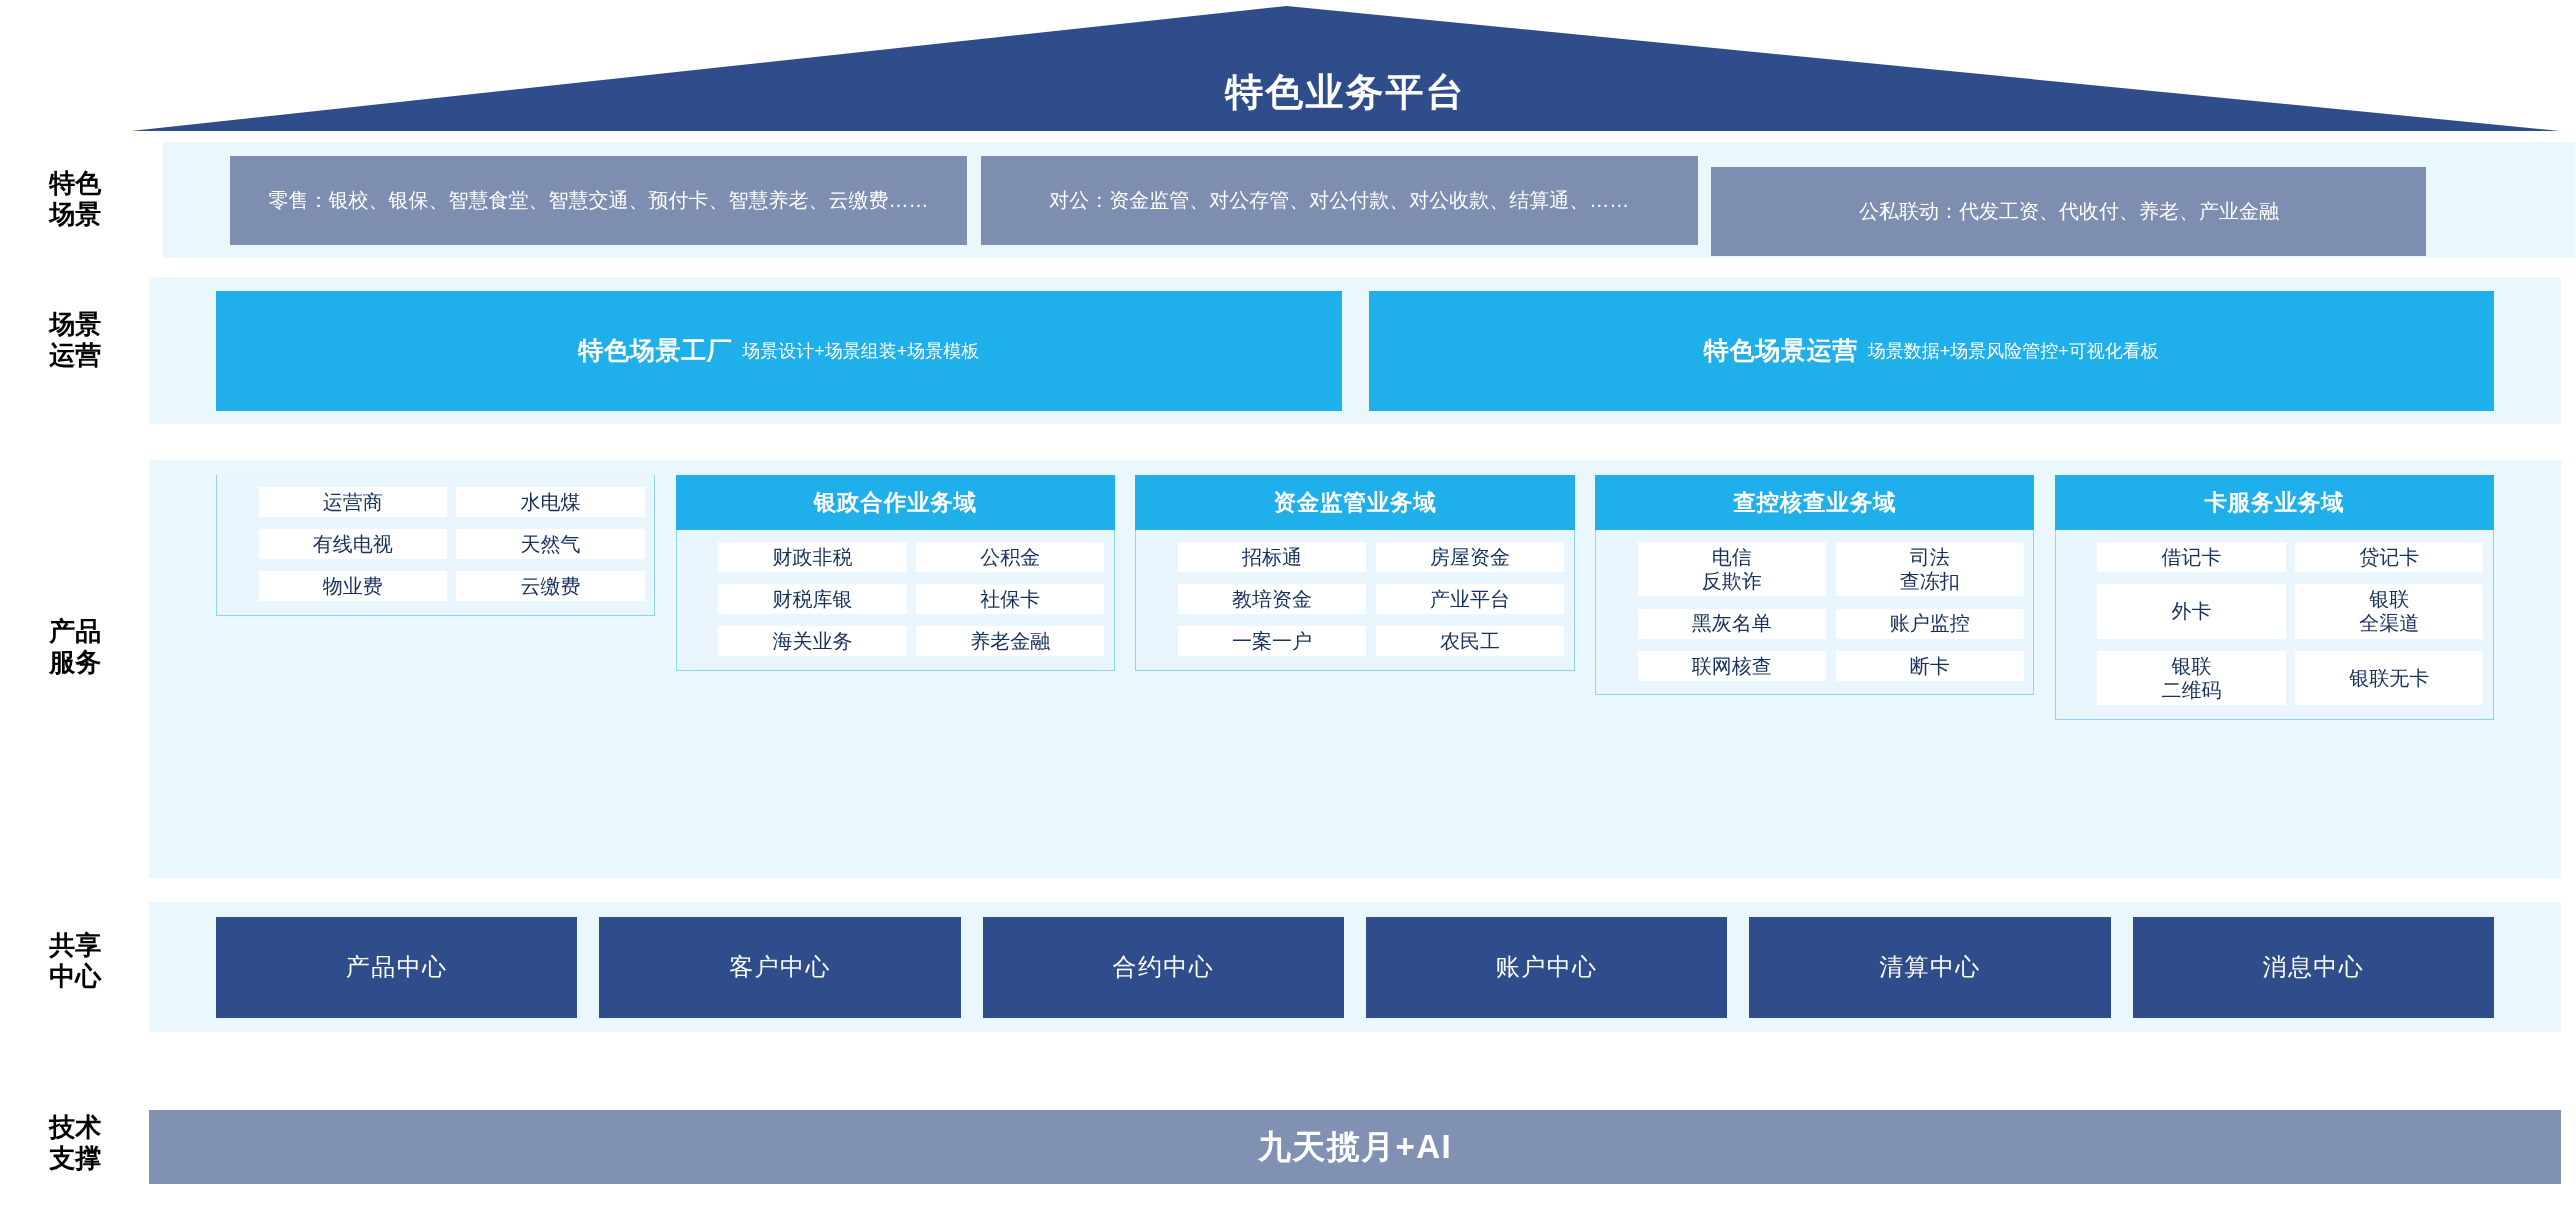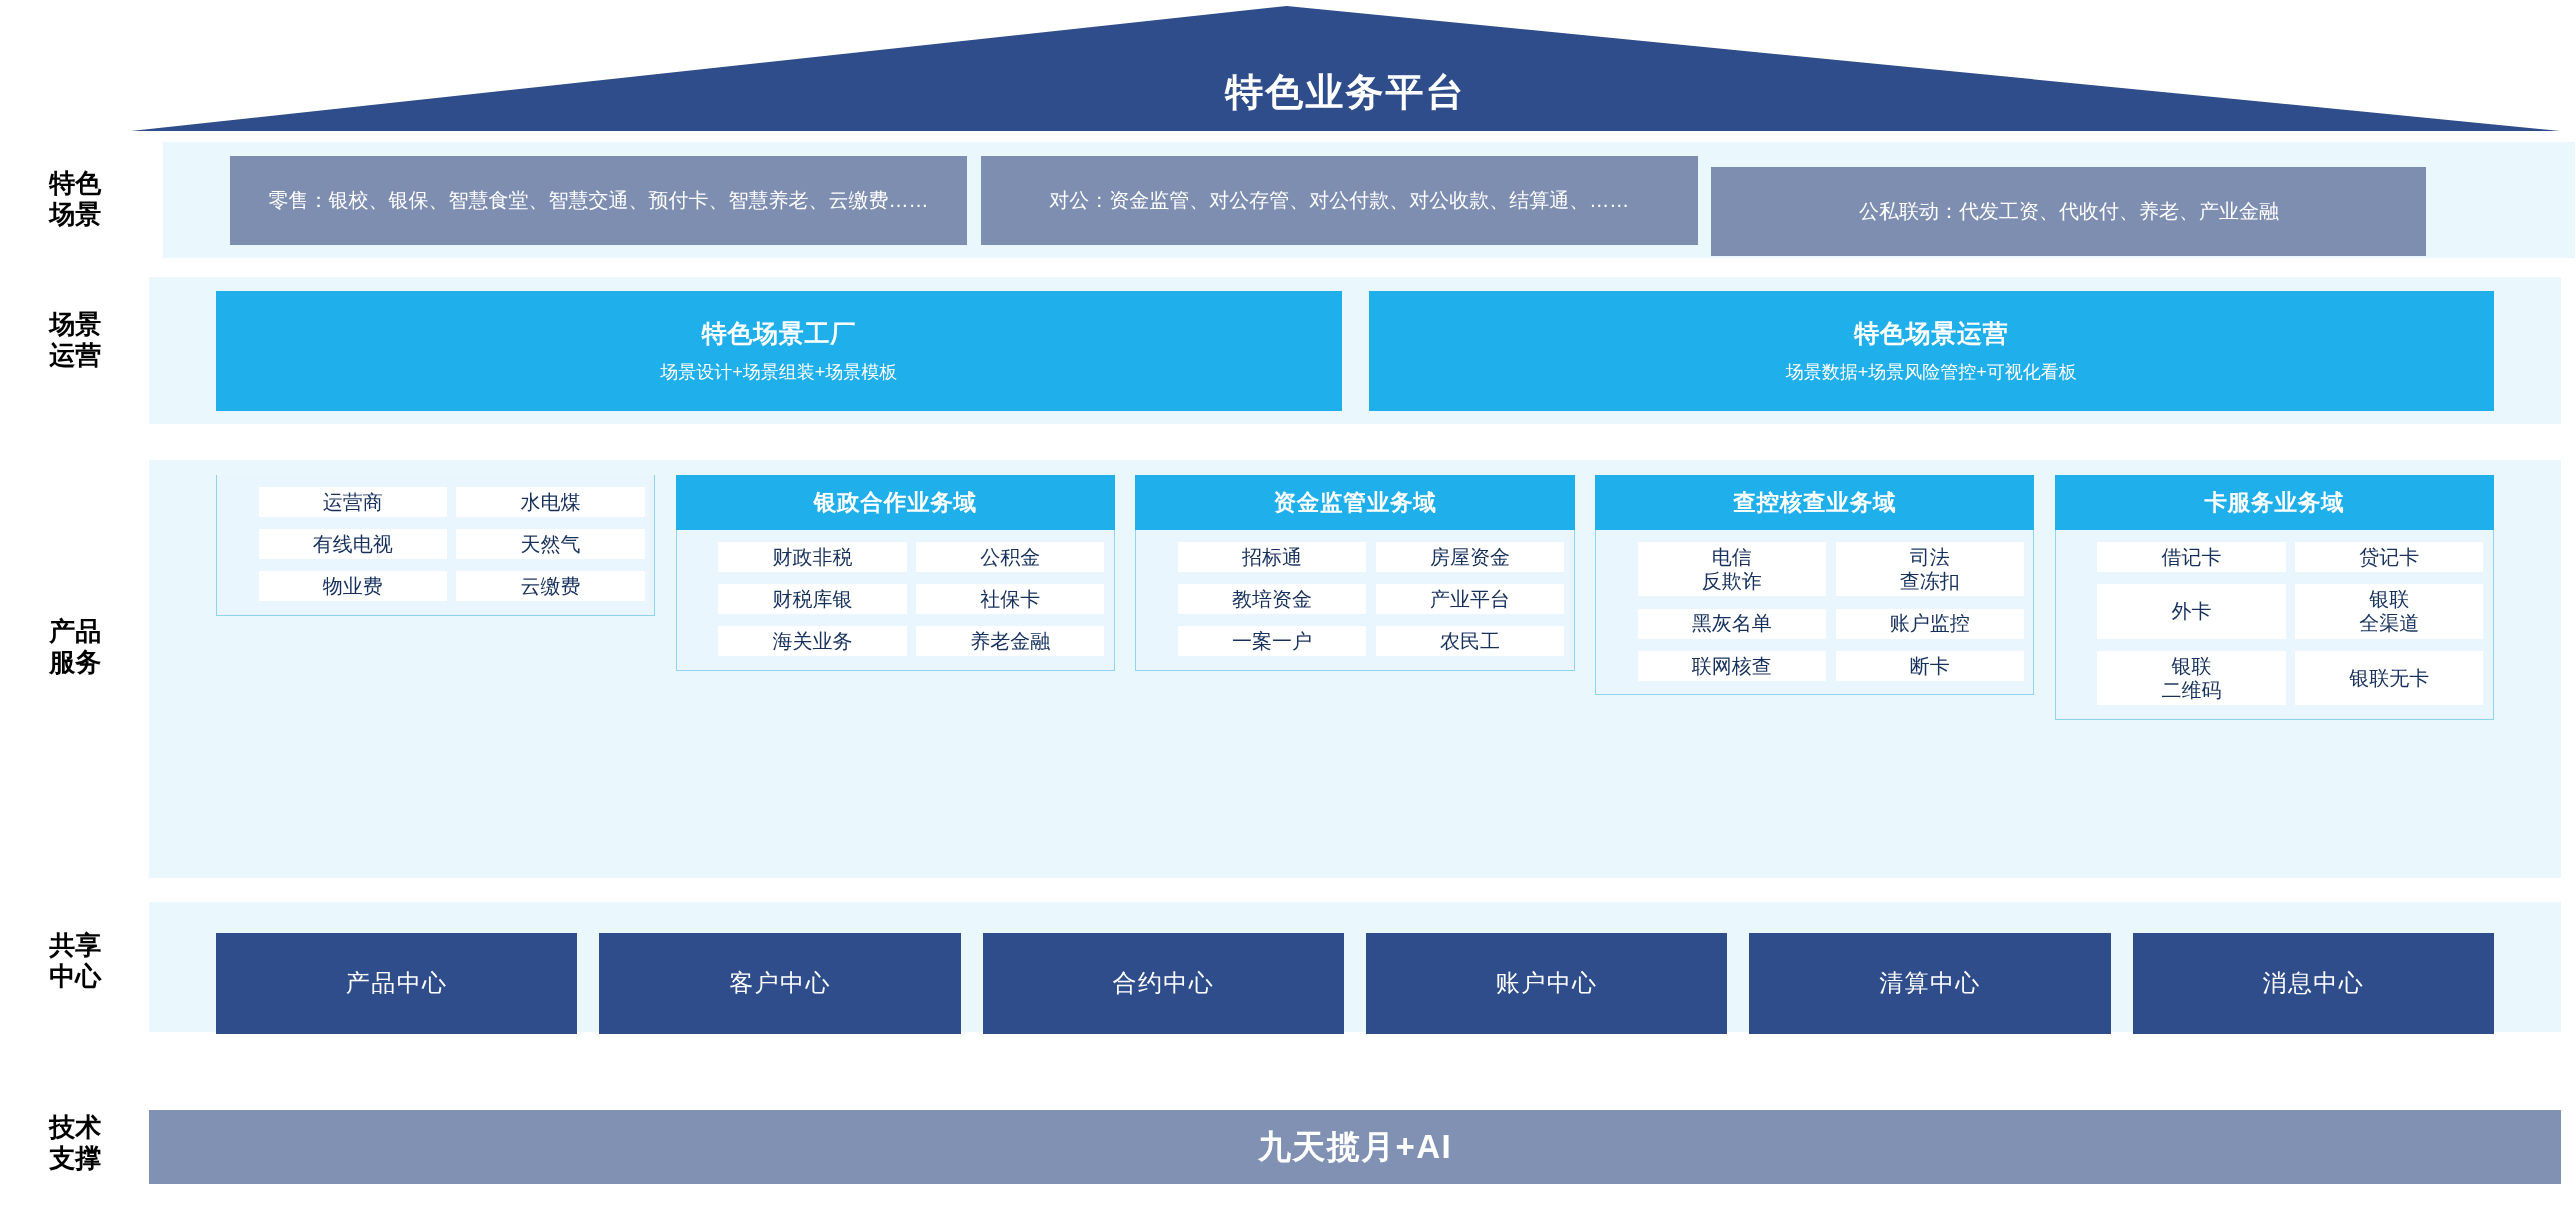--- a/index.html
+++ b/index.html
@@ -110,21 +110,20 @@
     padding: 0 67px;
     box-sizing: border-box;
     gap: 27px;
   }
   .op-box {
     flex: 1 1 0;
     background: #1fafea;
     color: #ffffff;
     height: 120px;
     display: flex;
-    flex-direction: column;
     align-items: center;
     justify-content: center;
     gap: 9.6px;
   }
   .op-title { font-size: 25px; font-weight: bold; letter-spacing: 0.7px; }
   .op-sub   { font-size: 18px; font-weight: normal; }
 
   
   #band-prod { left: 149px; top: 460px; width: 2412px; height: 418px; }
   .prod-row {
@@ -184,21 +183,21 @@
     text-align: center;
     white-space: pre-line;
     padding: 2.7px 1.4px;
     box-sizing: border-box;
   }
 
   
   #band-share { left: 149px; top: 902px; width: 2412px; height: 130px; }
   .share-row {
     position: absolute;
-    left: 0; top: 16px;
+    left: 0; top: 0;
     width: 100%; height: 100%;
     display: flex;
     align-items: center;
     padding: 0 67px;
     box-sizing: border-box;
     gap: 22px;
   }
   .share-box {
     flex: 1 1 0;
     background: #2f4d8a;

